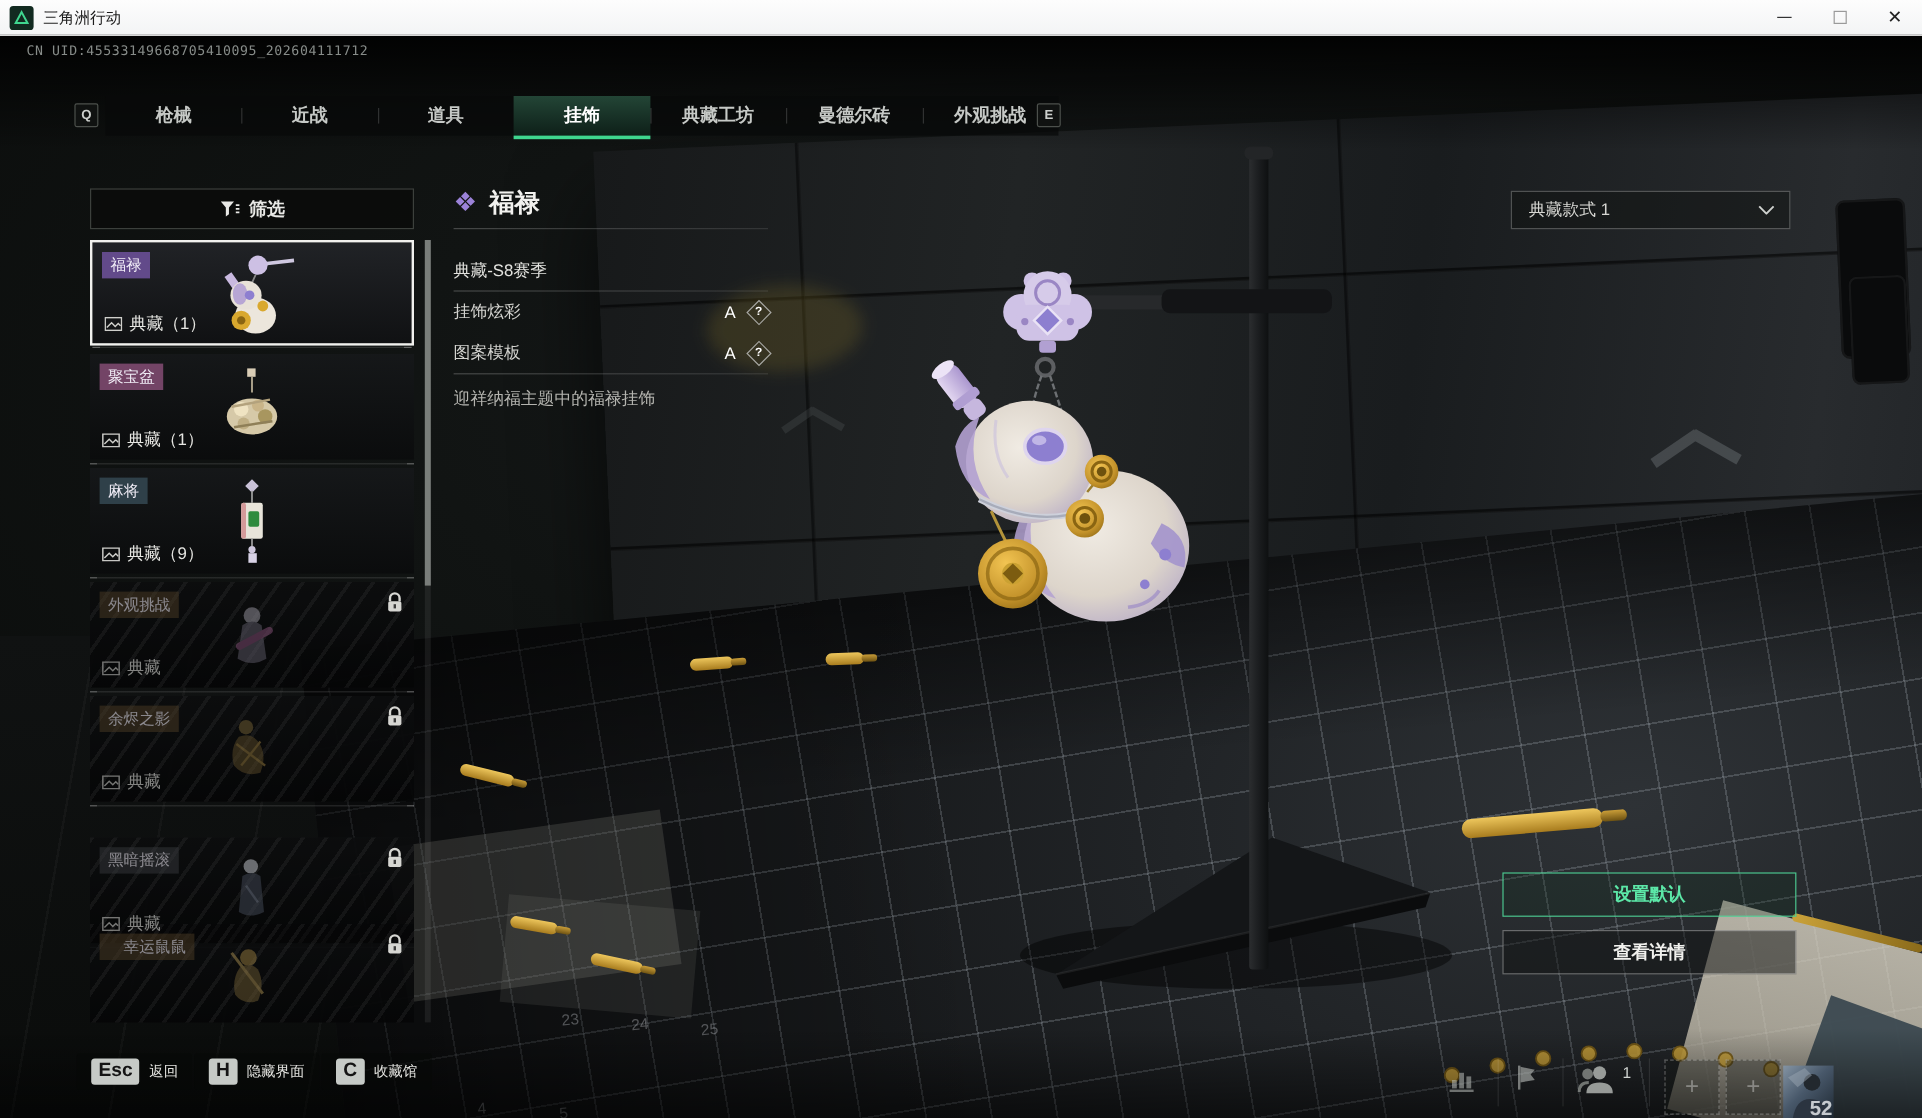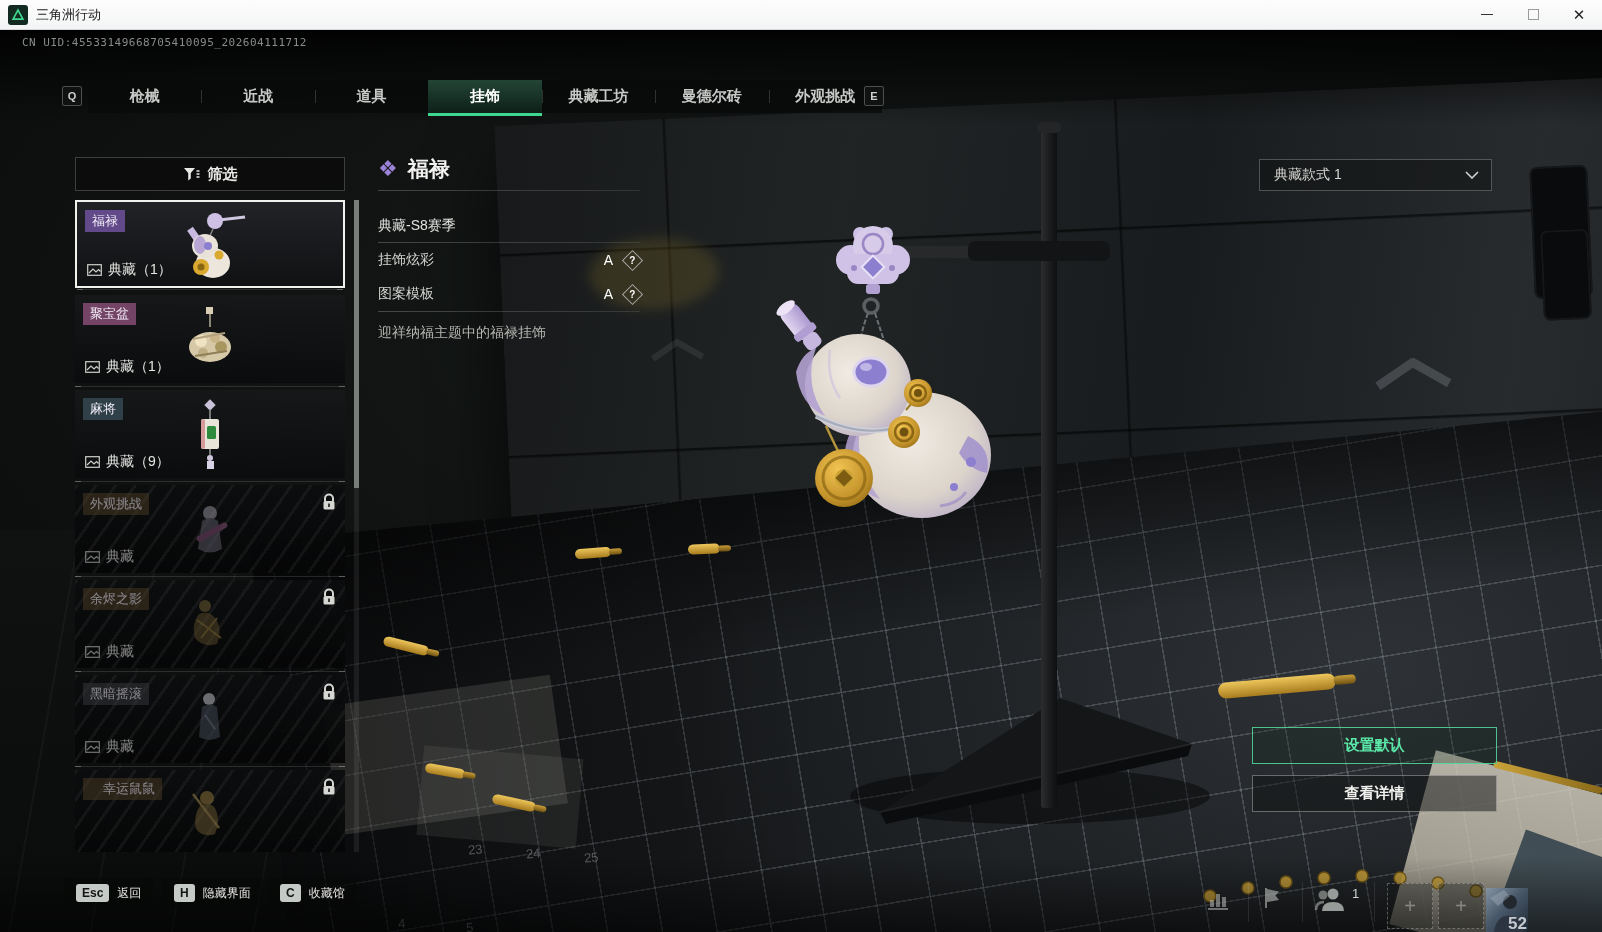--- a/index.html
+++ b/index.html
@@ -144,21 +144,21 @@
   .act-btn { position:absolute; left:1252px; width:245px; height:37px; z-index:10;
     display:flex; align-items:center; justify-content:center; font-size:15px; font-weight:bold; cursor:pointer; }
   #btn-default { top:697px; border:1px solid rgba(82,222,160,.85); color:#5ce8a8;
     background:rgba(18,48,34,.28); }
   #btn-details { top:745px; border:1px solid rgba(255,255,255,.34); color:#f0f0ed;
     background:rgba(16,18,17,.5);text-align:center; }
 
   
   .hk { position:absolute; top:848px; height:30px; z-index:10; display:flex; align-items:center; gap:8px;
     padding:0 12px; background:rgba(5,7,6,.5); border-radius:2px; cursor:pointer; }
-  .hk .cap { background:#c6cac6; color:#141414; font-size:12px; font-weight:bold;
+  .hk .cap { background:#c6cac6; color:#141414; font-size:16px; font-weight:bold;
     border-radius:3px; padding:2px 6px; min-width:20px; text-align:center; }
   .hk .lbl { color:#e4e4e0; font-size:12px; }
 
   
   .ico-btn { position:absolute; z-index:10; cursor:pointer; }
   .vsep { position:absolute; width:1px; height:40px; top:852px; background:rgba(255,255,255,.09); z-index:10; }
   .slot { position:absolute; top:853px; width:46px; height:46px; z-index:10; cursor:pointer;
     border:1px dashed rgba(255,255,255,.28); background:rgba(20,22,21,.35);
     display:flex; align-items:center; justify-content:center; color:rgba(255,255,255,.35); font-size:20px; }
   #friend-count { position:absolute; left:1352px; top:856px; color:#cfd3d0; font-size:13px; z-index:11; }
@@ -465,21 +465,21 @@
         </svg>
         <span>典藏</span>
       </div>
       <svg class="lock" width="16" height="18" viewBox="0 0 16 18">
         <path d="M4,8 V5.5 a4,4 0 0 1 8,0 V8" fill="none" stroke="#d6d6d2" stroke-width="2"></path>
         <rect x="2.5" y="8" width="11" height="8.5" rx="1.5" fill="#d6d6d2"></rect>
         <rect x="7" y="10.5" width="2" height="3.5" fill="#3a3a3a"></rect>
       </svg>
     </div>
 
-    <div class="card locked" style="top:475px">
+    <div class="card locked" style="top:498px">
       <div class="stripes"></div>
       <span class="tag" style="background-color: rgba(58, 60, 64, 0.85);">黑暗摇滚</span>
       <svg class="thumb" width="110" height="76" viewBox="0 0 110 76">
         <circle cx="54" cy="18" r="6" fill="#b9bcc2"></circle>
         <path d="M47,26 q8,-5 15,0 l3,30 q-11,6 -21,0 z" fill="#3e4450"></path>
         <path d="M50,34 l10,14" stroke="#6a7widt" stroke-width="0"></path>
         <path d="M50,34 l10,14" stroke="#6a7282" stroke-width="2"></path>
       </svg>
       <div class="foot">
         <svg width="15" height="12" viewBox="0 0 15 12">

